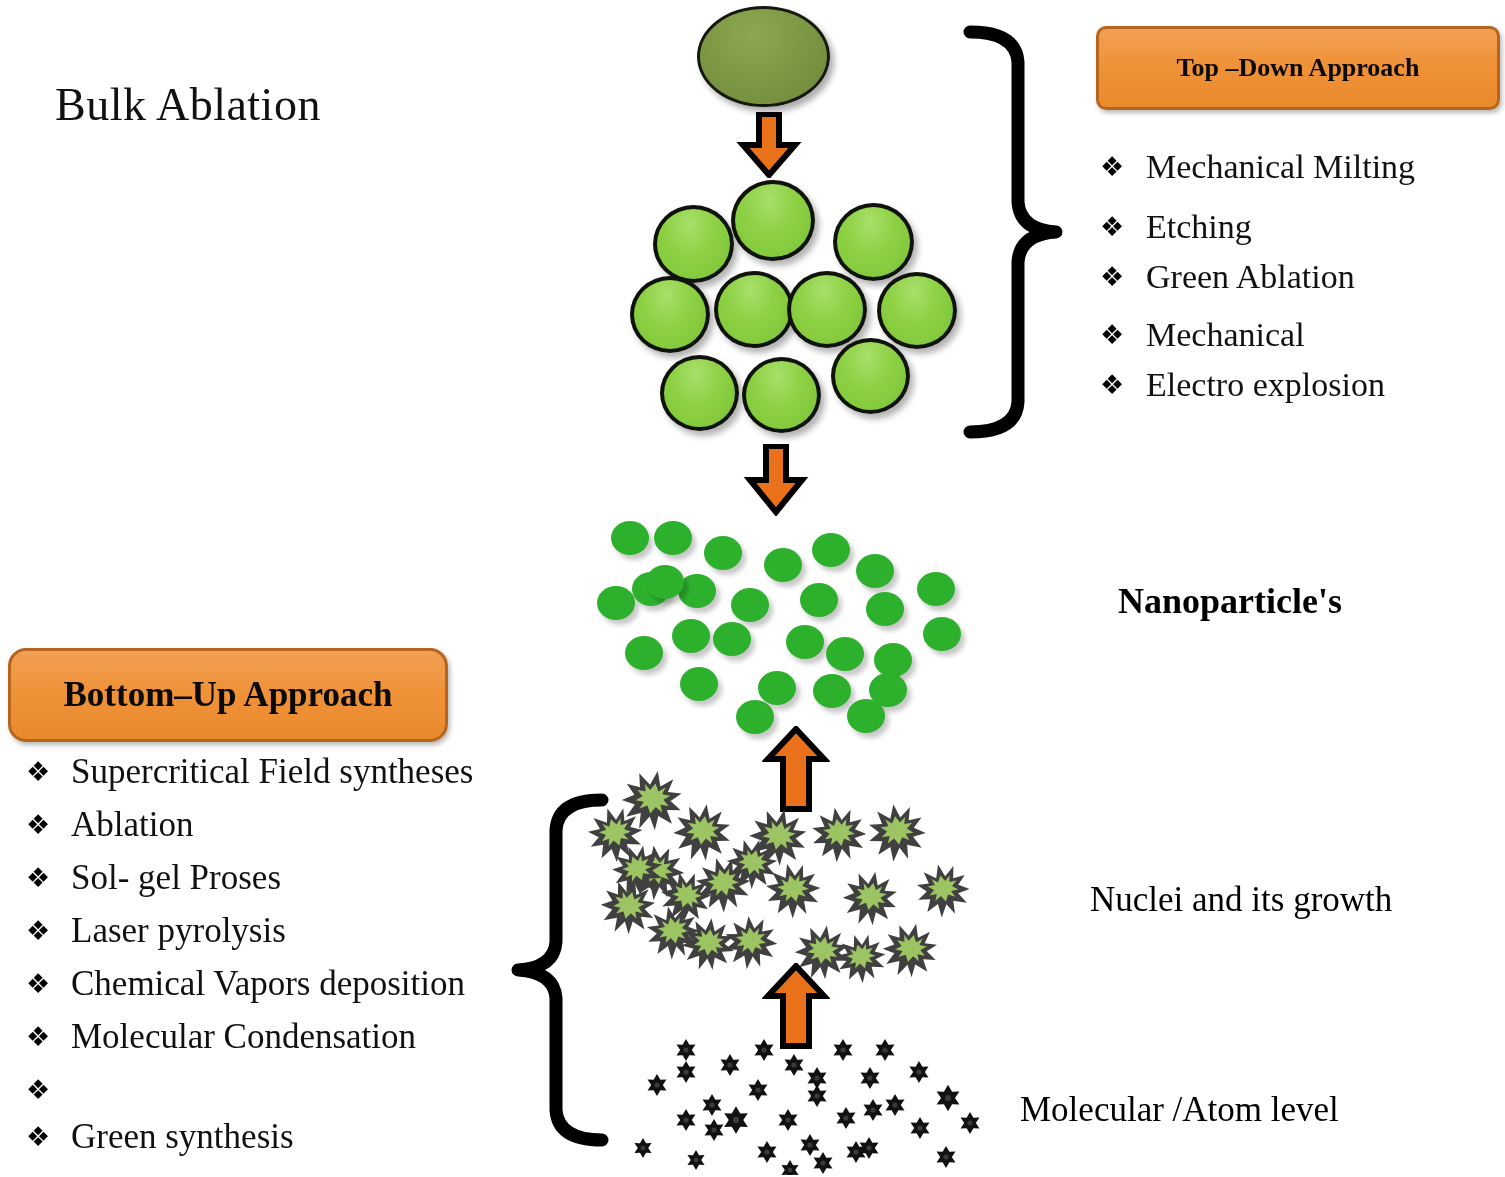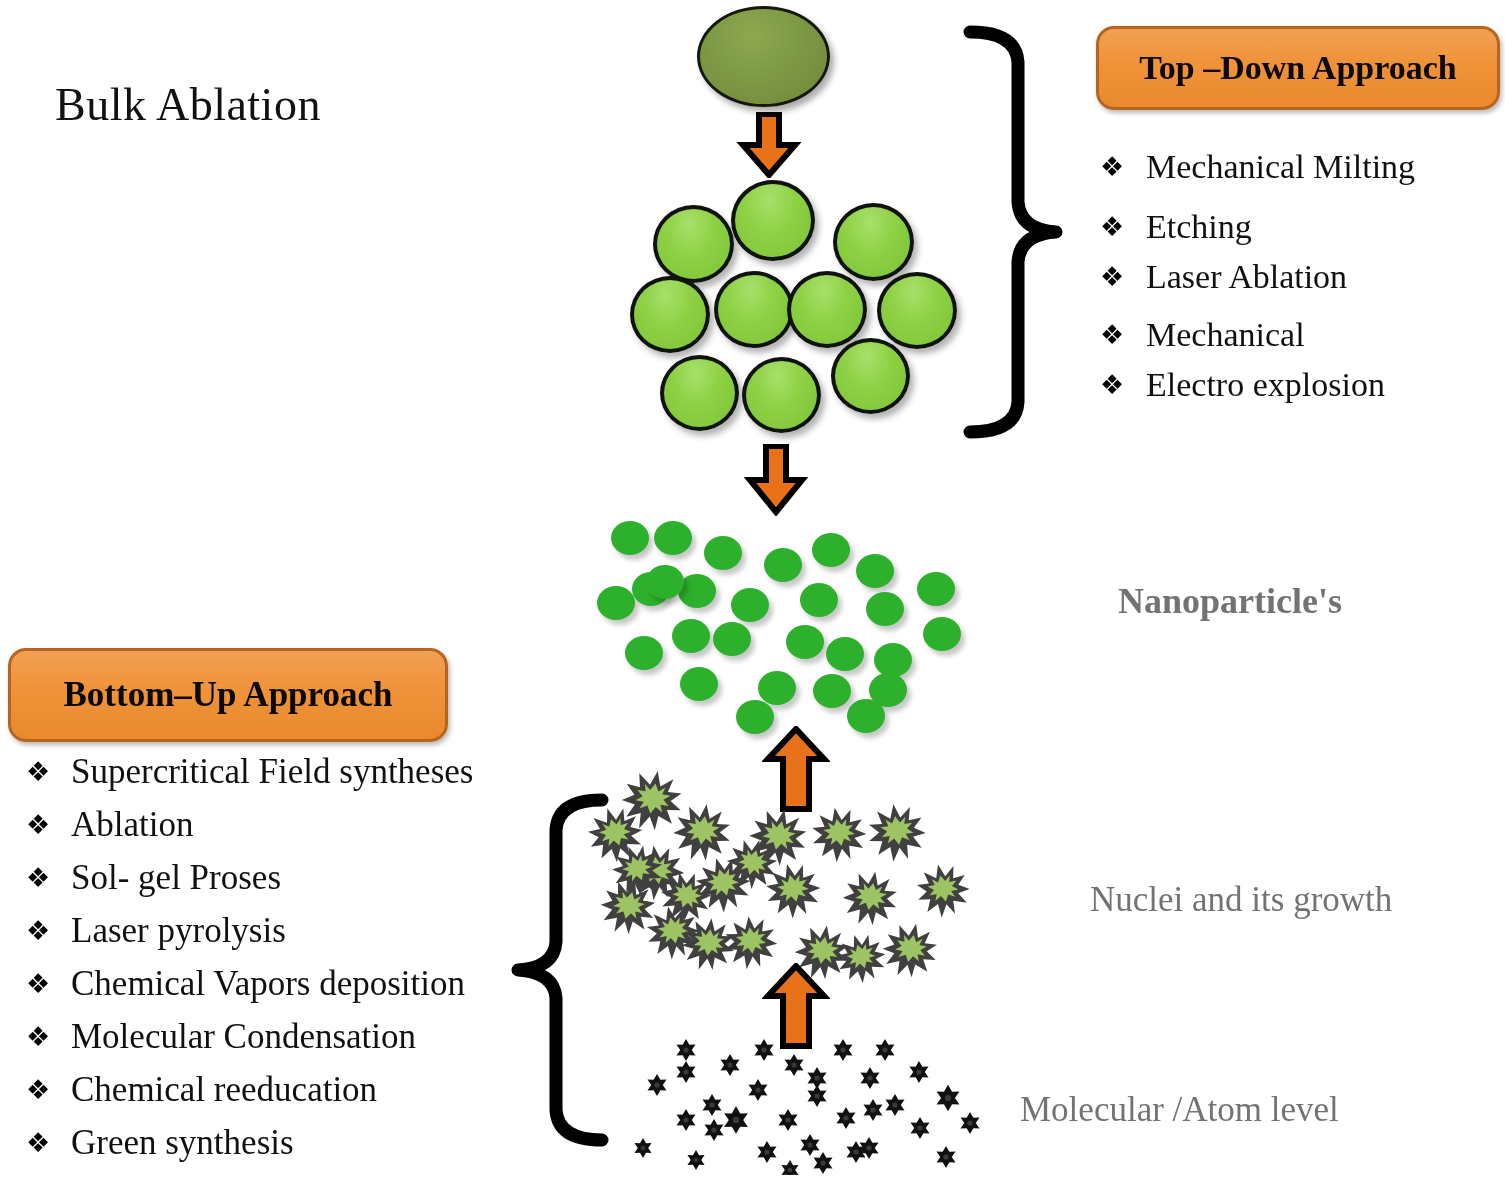--- a/index.html
+++ b/index.html
@@ -23,42 +23,43 @@
   #bulk-materials-title {
     left: 55px;
     top: 78px;
     font-size: 46px;
     color: #111111;
     letter-spacing: 0.5px;
     white-space: nowrap;
   }
   .side-label {
     font-size: 35px;
-    color: #737373;
+    color: #000000;
     white-space: nowrap;
   }
   .side-label.bold { font-weight: bold; font-size: 36px; }
 
   
   .approach-badge {
     border-radius: 18px;
     border: 3px solid #b5651d;
     background: linear-gradient(180deg, #f2a055 0%, #ef9238 45%, #ea8a2e 100%);
     box-shadow: 2px 3px 5px rgba(0,0,0,0.28);
     display: flex;
     align-items: center;
     justify-content: center;
     font-weight: bold;
     color: #0a0a0a;
     white-space: nowrap;
   }
   #topdown-badge {
     left: 1096px; top: 26px;
     width: 398px; height: 78px;
-    font-size: 34px;
+    font-size: 26px;
+    border-radius: 10px;
   }
   #bottomup-badge {
     left: 8px; top: 648px;
     width: 434px; height: 88px;
     font-size: 35px;
   }
 
   
   .bullet-list { list-style: none; margin: 0; padding: 0; }
   .bullet-item {
@@ -277,21 +278,21 @@
     <li class="bullet-item">
       <span class="bullet-glyph">❖</span>
       <span class="bullet-text">Mechanical Milting</span>
     </li>
     <li class="bullet-item" style="margin-top:22px;">
       <span class="bullet-glyph">❖</span>
       <span class="bullet-text">Etching</span>
     </li>
     <li class="bullet-item">
       <span class="bullet-glyph">❖</span>
-      <span class="bullet-text">Laser Ablation</span>
+      <span class="bullet-text">Green Ablation</span>
     </li>
     <li class="bullet-item" style="margin-top:20px;">
       <span class="bullet-glyph">❖</span>
       <span class="bullet-text">Mechanical</span>
     </li>
     <li class="bullet-item">
       <span class="bullet-glyph">❖</span>
       <span class="bullet-text">Electro explosion</span>
     </li>
   </ul>
@@ -320,21 +321,20 @@
     <li class="bullet-item">
       <span class="bullet-glyph">❖</span>
       <span class="bullet-text">Chemical Vapors deposition</span>
     </li>
     <li class="bullet-item">
       <span class="bullet-glyph">❖</span>
       <span class="bullet-text">Molecular Condensation</span>
     </li>
     <li class="bullet-item">
       <span class="bullet-glyph">❖</span>
-      <span class="bullet-text">Chemical reeducation</span>
     </li>
     <li class="bullet-item">
       <span class="bullet-glyph">❖</span>
       <span class="bullet-text">Green synthesis</span>
     </li>
   </ul>
 
   <div class="abs side-label bold" style="left:1118px; top:580px;">Nanoparticle's</div>
 
   <div class="abs side-label" style="left:1090px; top:880px;">Nuclei and its growth</div>

